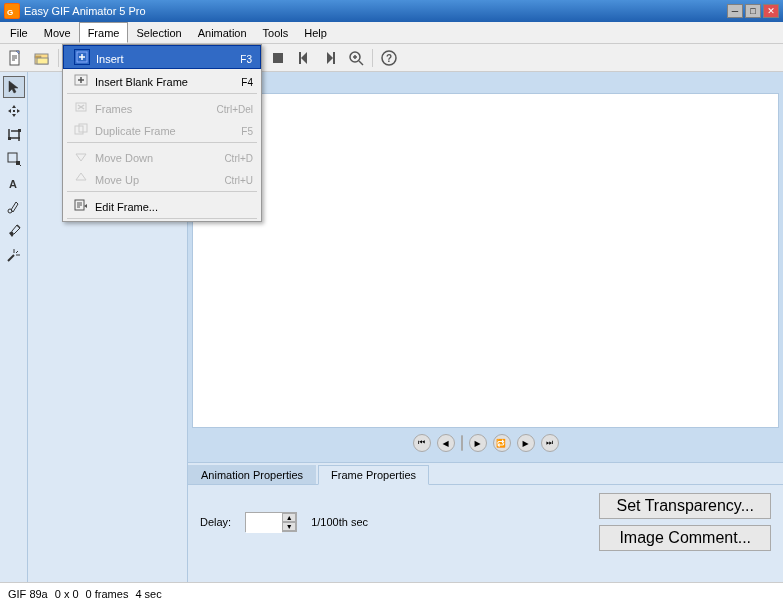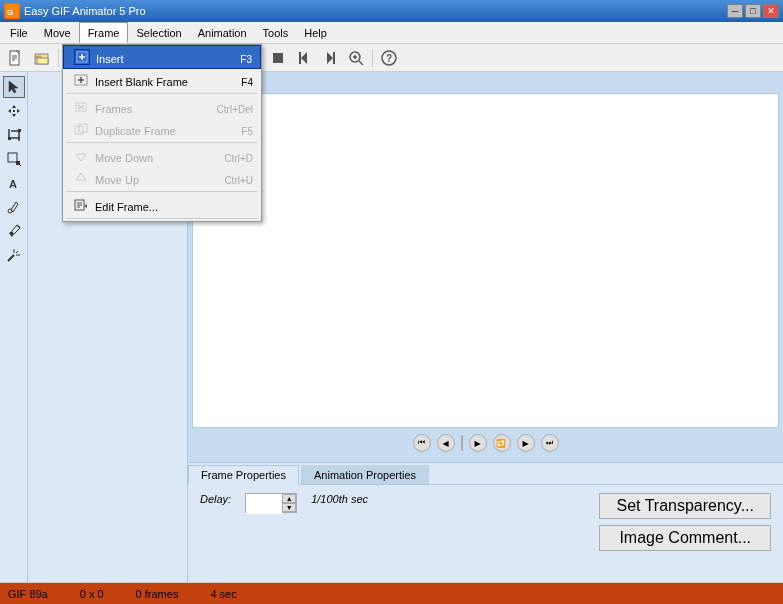--- a/index.html
+++ b/index.html
@@ -295,23 +295,22 @@
     .prop-tab.inactive {
       background: #c0d4e8;
     }
     #properties-content {
       padding: 8px 12px;
       display: flex;
       gap: 20px;
     }
     #delay-section {
       display: flex;
-      align-items: flex-start;
+      align-items: center;
       gap: 14px;
-      font-style: italic;
     }
     .spinner-input {
       width: 40px;
       height: 20px;
       border: 1px solid #aaa;
       background: white;
       display: flex;
       align-items: center;
       padding: 0 2px;
       font-size: 11px;
@@ -341,27 +340,27 @@
       padding: 3px 16px;
       background: #e8e8e8;
       border: 1px solid #aaa;
       cursor: pointer;
       font-size: 16px;
       white-space: nowrap;
     }
 
     
     #status-bar {
-      background: #c2410c;
+      background: #ffffff;
       height: 22px;
       border-top: 1px solid #ccc;
       display: flex;
       align-items: center;
       padding: 0 8px;
-      gap: 32px;
+      gap: 7px;
       font-size: 11px;
     }
     .status-item {
       display: flex;
       align-items: center;
     }
 
     
     .insert-icon-box {
       width: 16px;
@@ -681,22 +680,22 @@
         <div class="play-btn" style="width:2px; height:16px; background:#999; border-radius:1px;"></div>
         <div class="play-btn">▶</div>
         <div class="play-btn">🔁</div>
         <div class="play-btn">▶</div>
         <div class="play-btn">⏭</div>
       </div>
     </div>
 
     <div id="properties-panel">
       <div id="properties-tabs">
+        <div class="prop-tab inactive">Animation Properties</div>
         <div class="prop-tab active">Frame Properties</div>
-        <div class="prop-tab inactive">Animation Properties</div>
       </div>
       <div id="properties-content">
         <div id="delay-section">
           <label>Delay:</label>
           <div style="display:flex; border:1px solid #aaa; background:white; height:20px;">
             <div class="spinner-input" style="border:none; width:36px;"></div>
             <div class="spinner-arrows">
               <div class="spinner-arrow">▲</div>
               <div class="spinner-arrow">▼</div>
             </div>

